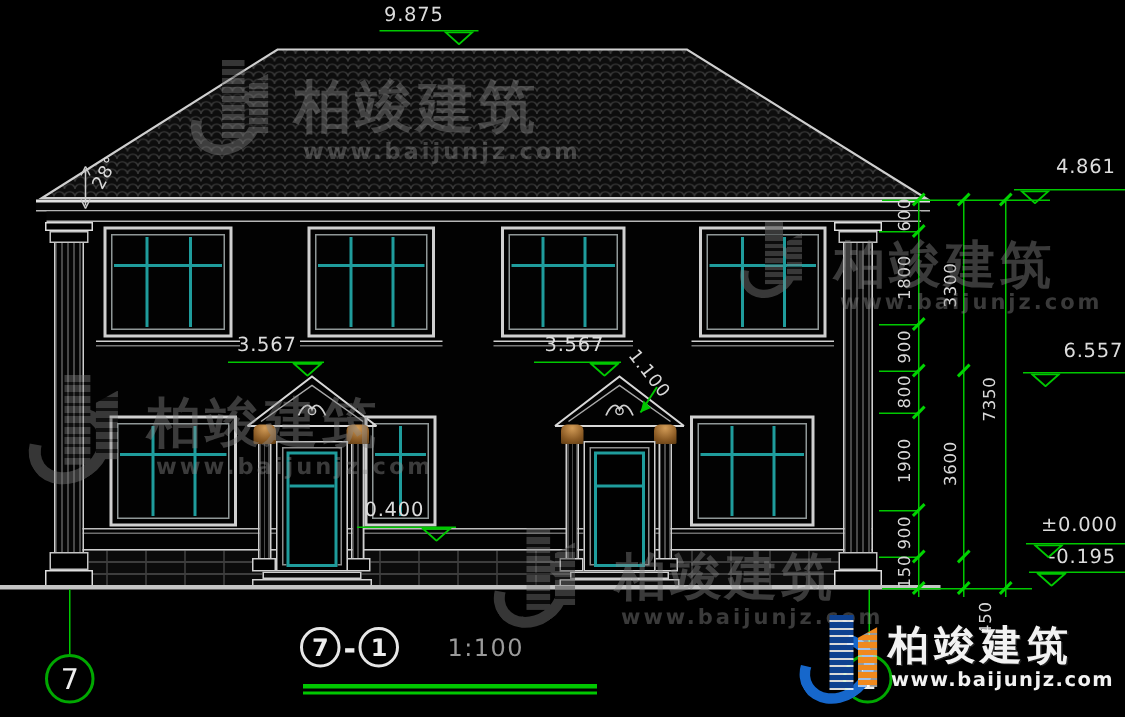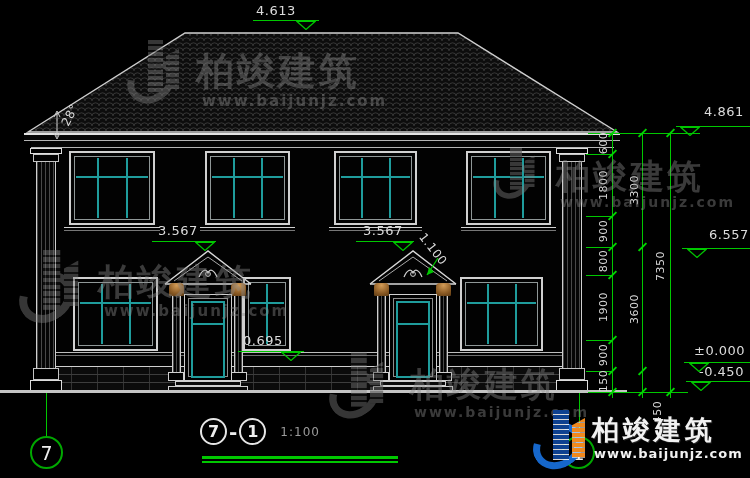--- a/index.html
+++ b/index.html
@@ -67,21 +67,21 @@
   .cl-t2{position:absolute;left:40px;top:10px;width:13px;height:40px;background:repeating-linear-gradient(0deg,rgba(255,255,255,.6) 0 1.2px,#f0891d 1.2px 5px);clip-path:polygon(0 18%,100% 0,100% 100%,0 100%);}
   .cl-brand{position:absolute;left:60px;top:4px;font-size:27px;font-weight:bold;color:#f2f2f2;letter-spacing:4px;white-space:nowrap;text-shadow:1px 1px 0 #222;}
   .cl-site{position:absolute;left:62px;top:38px;font-size:13px;font-weight:bold;color:#f2f2f2;letter-spacing:1px;white-space:nowrap;}
   
   .bubble{position:absolute;width:33px;height:33px;border:2px solid #00a800;border-radius:50%;
           color:#eee;font-size:19px;display:flex;align-items:center;justify-content:center;background:#000;}
   .title{position:absolute;left:200px;top:418px;display:flex;align-items:center;gap:4px;color:#ededed;}
   .tcirc{width:27px;height:27px;border:2px solid #e6e6e6;border-radius:50%;display:flex;align-items:center;justify-content:center;font-size:16px;font-weight:bold;}
   .tdash{font-size:20px;font-weight:bold;margin:0 -2px;}
   .tname{font-size:28px;font-weight:bold;letter-spacing:3px;}
-  .tscale{font-size:12px;color:#9a9a9a;margin-left:10px;letter-spacing:1px;}
+  .tscale{font-size:16px;color:#9a9a9a;margin-left:28px;letter-spacing:1px;}
 </style>
 </head>
 <body>
 
 <div id="canvas">
 
   <svg class="abs" style="left:22px;top:26px" width="602" height="110">
     <defs>
       <pattern id="tile" width="7" height="5" patternUnits="userSpaceOnUse">
         <path d="M0 5 a3.5 3.2 0 0 1 7 0" fill="none" stroke="#3a3a3a" stroke-width="0.9"></path>
@@ -207,21 +207,21 @@
       <div class="dteal">
         <div class="dtrans"></div>
       </div>
     </div>
     <div class="step" style="left:12px;top:133px;width:66px"></div>
     <div class="step" style="left:5px;top:138px;width:80px"></div>
   </div>
 
   <div class="groundline"></div>
 
-  <span class="ltxt" style="left:256px;top:3px">4.613</span>
+  <span class="ltxt" style="left:256px;top:3px">9.875</span>
   <div class="gl" style="left:253px;top:20px;width:66px"></div>
   <svg class="tri" style="left:296px;top:21px" width="20" height="9">
       <path d="M1 .5 H19 L10 8.5 Z" fill="none" stroke="#00c800" stroke-width="1.2"></path>
     </svg>
 
   <span class="ltxt" style="left:704px;top:104px">4.861</span>
   <div class="gl" style="left:676px;top:126px;width:74px"></div>
   <svg class="tri" style="left:680px;top:127px" width="20" height="9">
       <path d="M1 .5 H19 L10 8.5 Z" fill="none" stroke="#00c800" stroke-width="1.2"></path>
     </svg>
@@ -231,39 +231,39 @@
   <svg class="tri" style="left:687px;top:249px" width="20" height="9">
       <path d="M1 .5 H19 L10 8.5 Z" fill="none" stroke="#00c800" stroke-width="1.2"></path>
     </svg>
 
   <span class="ltxt" style="left:694px;top:343px">±0.000</span>
   <div class="gl" style="left:684px;top:362px;width:66px"></div>
   <svg class="tri" style="left:689px;top:363px" width="20" height="9">
       <path d="M1 .5 H19 L10 8.5 Z" fill="none" stroke="#00c800" stroke-width="1.2"></path>
     </svg>
 
-  <span class="ltxt" style="left:699px;top:364px">-0.450</span>
+  <span class="ltxt" style="left:699px;top:364px">-0.195</span>
   <div class="gl" style="left:686px;top:381px;width:64px"></div>
   <svg class="tri" style="left:691px;top:382px" width="20" height="9">
       <path d="M1 .5 H19 L10 8.5 Z" fill="none" stroke="#00c800" stroke-width="1.2"></path>
     </svg>
 
   <span class="ltxt" style="left:158px;top:223px">3.567</span>
   <div class="gl" style="left:152px;top:241px;width:64px"></div>
   <svg class="tri" style="left:195px;top:242px" width="20" height="9">
       <path d="M1 .5 H19 L10 8.5 Z" fill="none" stroke="#00c800" stroke-width="1.2"></path>
     </svg>
 
   <span class="ltxt" style="left:363px;top:223px">3.567</span>
   <div class="gl" style="left:356px;top:241px;width:58px"></div>
   <svg class="tri" style="left:393px;top:242px" width="20" height="9">
       <path d="M1 .5 H19 L10 8.5 Z" fill="none" stroke="#00c800" stroke-width="1.2"></path>
     </svg>
 
-  <span class="ltxt" style="left:243px;top:333px">0.695</span>
+  <span class="ltxt" style="left:243px;top:333px">0.400</span>
   <div class="gl" style="left:238px;top:351px;width:66px"></div>
   <svg class="tri" style="left:281px;top:352px" width="20" height="9">
       <path d="M1 .5 H19 L10 8.5 Z" fill="none" stroke="#00c800" stroke-width="1.2"></path>
     </svg>
 
   <span class="vtxt" style="left:70px;top:115px;transform:translate(-50%,-50%) rotate(-62deg);font-size:12px">28°</span>
   <svg class="abs" style="left:51px;top:110px" width="12" height="30">
     <path d="M6 3 V27 M6 1 l-3 6 M6 1 l3 6 M6 29 l-3 -6 M6 29 l3 -6" stroke="#cccccc" fill="none" stroke-width="1"></path>
   </svg>
   <span class="vtxt" style="left:433px;top:249px;transform:translate(-50%,-50%) rotate(52deg);font-size:12px">1.100</span>

